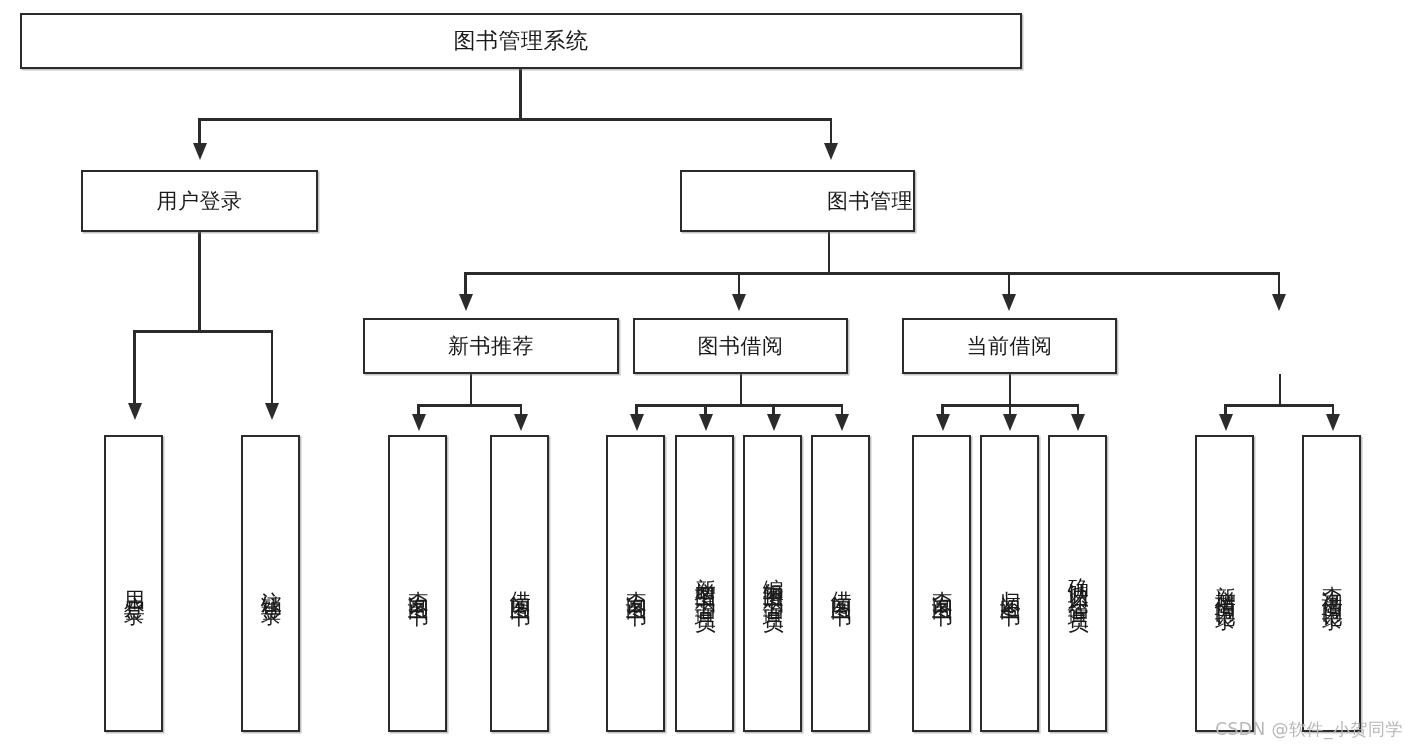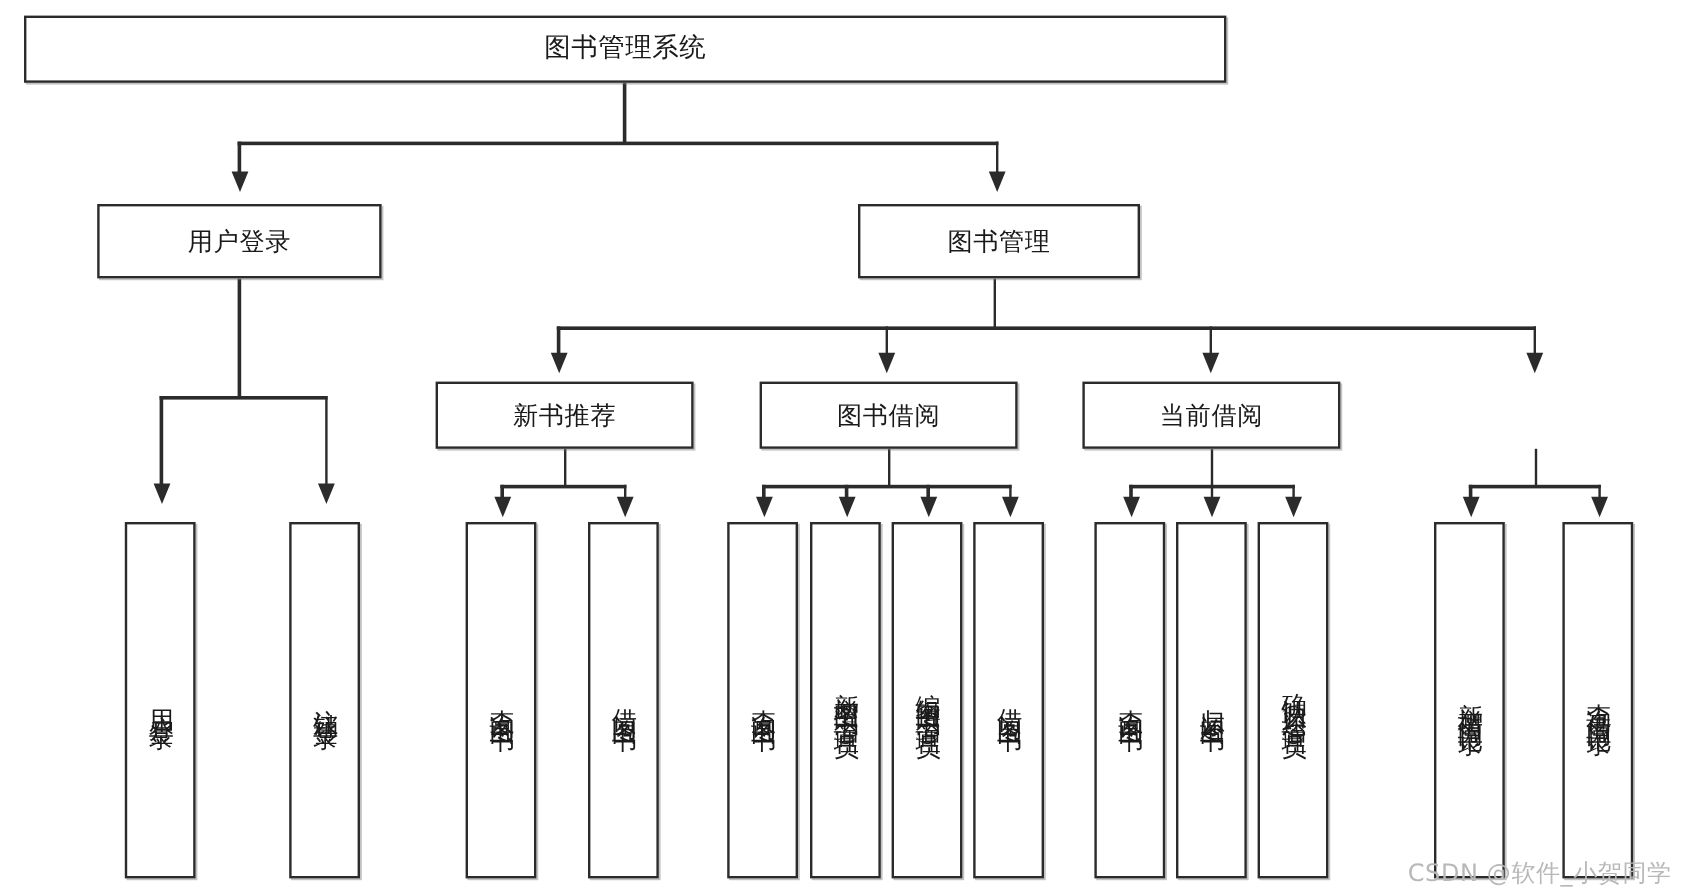--- a/index.html
+++ b/index.html
@@ -73,23 +73,23 @@
     height: 0;
     border-left: 7px solid transparent;
     border-right: 7px solid transparent;
     border-top: 17px solid #2b2b2b;
     z-index: 2;
   }
 
   
   #watermark {
     position: absolute;
-    right: 12px;
+    right: 2px;
     bottom: 6px;
-    font-size: 20px;
+    font-size: 17px;
     color: #b8b8b8;
     letter-spacing: 0.5px;
     white-space: nowrap;
     z-index: 5;
     font-family: "DejaVu Sans", "Liberation Sans", sans-serif;
   }
 </style>
 </head>
 <body>
 
@@ -106,21 +106,21 @@
   <div class="conn v" style="left:198px; top:118px; width:2.5px; height:27px;"></div>
   <div class="arrow" style="left:192.5px; top:143px;"></div>
 
   <div class="conn v" style="left:829.5px; top:118px; width:2.5px; height:27px;"></div>
   <div class="arrow" style="left:824px; top:143px;"></div>
 
   <div class="node" style="left:81px; top:170px; width:237px; height:62px;">
     <span class="label">用户登录</span>
   </div>
 
-  <div class="node" style="left:715px; top:170px; width:235px; height:62px;">
+  <div class="node" style="left:680px; top:170px; width:235px; height:62px;justify-content:flex-end;">
     <span class="label">图书管理</span>
   </div>
 
   <div class="conn v" style="left:198px; top:232px; width:2.5px; height:100px;"></div>
   <div class="conn h" style="left:133px; top:330px; width:140px; height:2.5px;"></div>
   <div class="conn v" style="left:133px; top:330px; width:2.5px; height:75px;"></div>
   <div class="arrow" style="left:127.5px; top:403px;"></div>
   <div class="conn v" style="left:270.5px; top:330px; width:2.5px; height:75px;"></div>
   <div class="arrow" style="left:265px; top:403px;"></div>
 
@@ -132,21 +132,21 @@
 
   <div class="conn v" style="left:737.5px; top:272px; width:2.5px; height:24px;"></div>
   <div class="arrow" style="left:732px; top:294px;"></div>
 
   <div class="conn v" style="left:1007.5px; top:272px; width:2.5px; height:24px;"></div>
   <div class="arrow" style="left:1002px; top:294px;"></div>
 
   <div class="conn v" style="left:1277.5px; top:272px; width:2.5px; height:24px;"></div>
   <div class="arrow" style="left:1272px; top:294px;"></div>
 
-  <div class="node" style="left:363px; top:318px; width:215px; height:56px;">
+  <div class="node" style="left:363px; top:318px; width:256px; height:56px;">
     <span class="label">新书推荐</span>
   </div>
   <div class="node" style="left:902px; top:318px; width:215px; height:56px;">
     <span class="label">当前借阅</span>
   </div>
   <div class="node" style="left:633px; top:318px; width:215px; height:56px;">
     <span class="label">图书借阅</span>
   </div>
 
   <div class="conn v" style="left:469.5px; top:374px; width:2.5px; height:32px;"></div>

